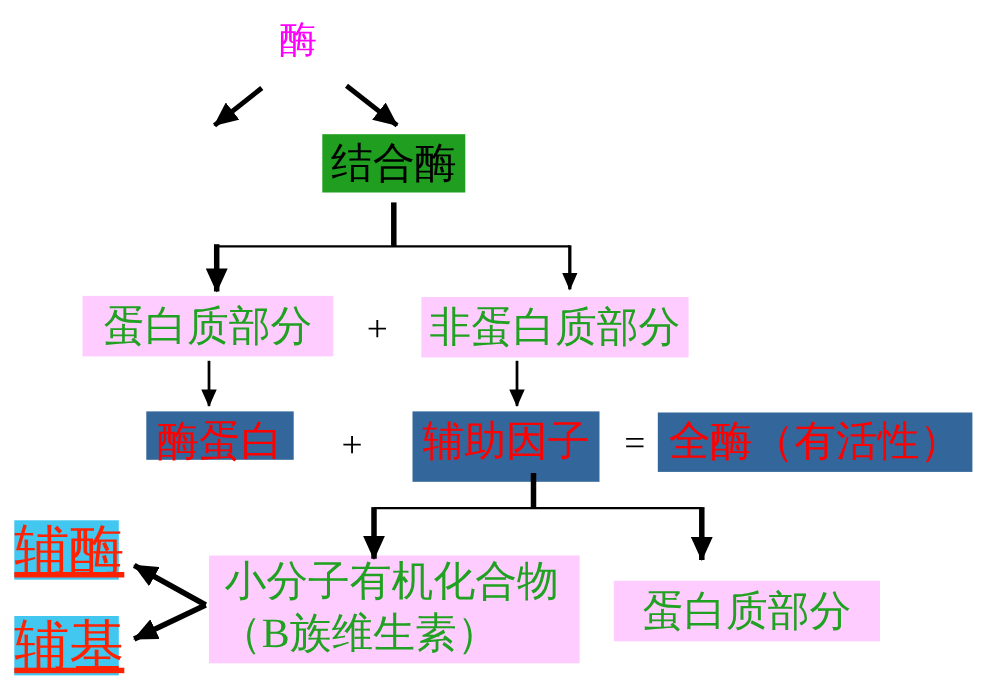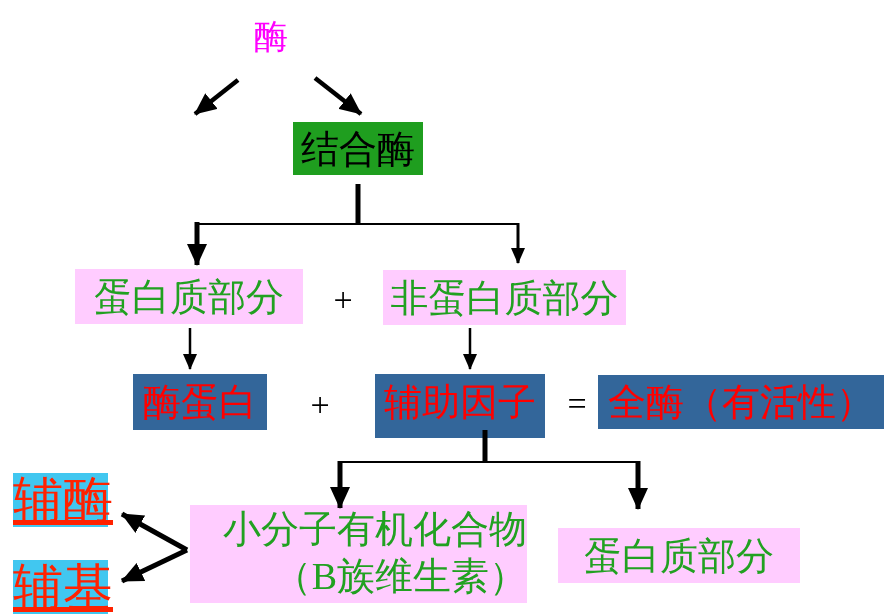--- a/index.html
+++ b/index.html
@@ -13,27 +13,27 @@
   #n-simple{left:102px;top:122px;width:133px;height:53px;line-height:54px;}
   #n-conjugated{left:293px;top:122px;width:130px;height:53px;line-height:54px;}
   .pinkbox{background:var(--pink_bg);color:var(--green_text);font-size:38px;}
   #n-protein{left:75px;top:269px;width:228px;height:55px;line-height:56px;}
   #n-nonprotein{left:383px;top:270px;width:243px;height:55px;line-height:56px;}
   .op{color:var(--black);font-size:34px;font-family:"Liberation Serif",serif;}
   #op-plus1{left:325px;top:280px;width:36px;height:40px;line-height:40px;text-align:center;}
   #op-plus2{left:302px;top:385px;width:36px;height:40px;line-height:40px;text-align:center;}
   #op-equals{left:559px;top:384px;width:36px;height:40px;line-height:40px;text-align:center;}
   .bluebox{background:var(--blue_bg);color:var(--red_text);font-size:38px;}
-  #n-apoenzyme{left:133px;top:374px;width:134px;height:56px;line-height:56px;}
+  #n-apoenzyme{left:133px;top:374px;width:134px;height:44px;line-height:56px;}
   #n-cofactor{left:375px;top:374px;width:170px;height:64px;line-height:56px;}
   #n-holoenzyme{left:598px;top:375px;width:286px;height:54px;line-height:54px;}
   .cyanbox{background:var(--cyan_bg);color:var(--orange_red_text);font-size:50px;text-decoration:underline;}
   #n-coenzyme{left:13px;top:473px;width:95px;height:54px;line-height:55px;}
   #n-prosthetic{left:13px;top:560px;width:95px;height:54px;line-height:55px;}
-  #n-smallorganic{left:190px;top:505px;width:337px;height:98px;text-align:right;padding:0;}
+  #n-smallorganic{left:190px;top:505px;width:337px;height:98px;text-align:left;padding:0;}
   #n-smallorganic .l1{display:block;line-height:49px;padding-left:14px;}
   #n-smallorganic .l2{display:block;line-height:45px;padding-left:10px;}
   #n-inorganic{left:558px;top:528px;width:242px;height:55px;line-height:56px;}
 </style>
 </head>
 <body>
 
 <div id="canvas">
   <svg id="svg-connectors" width="895" height="616" viewBox="0 0 895 616">
     <defs>

